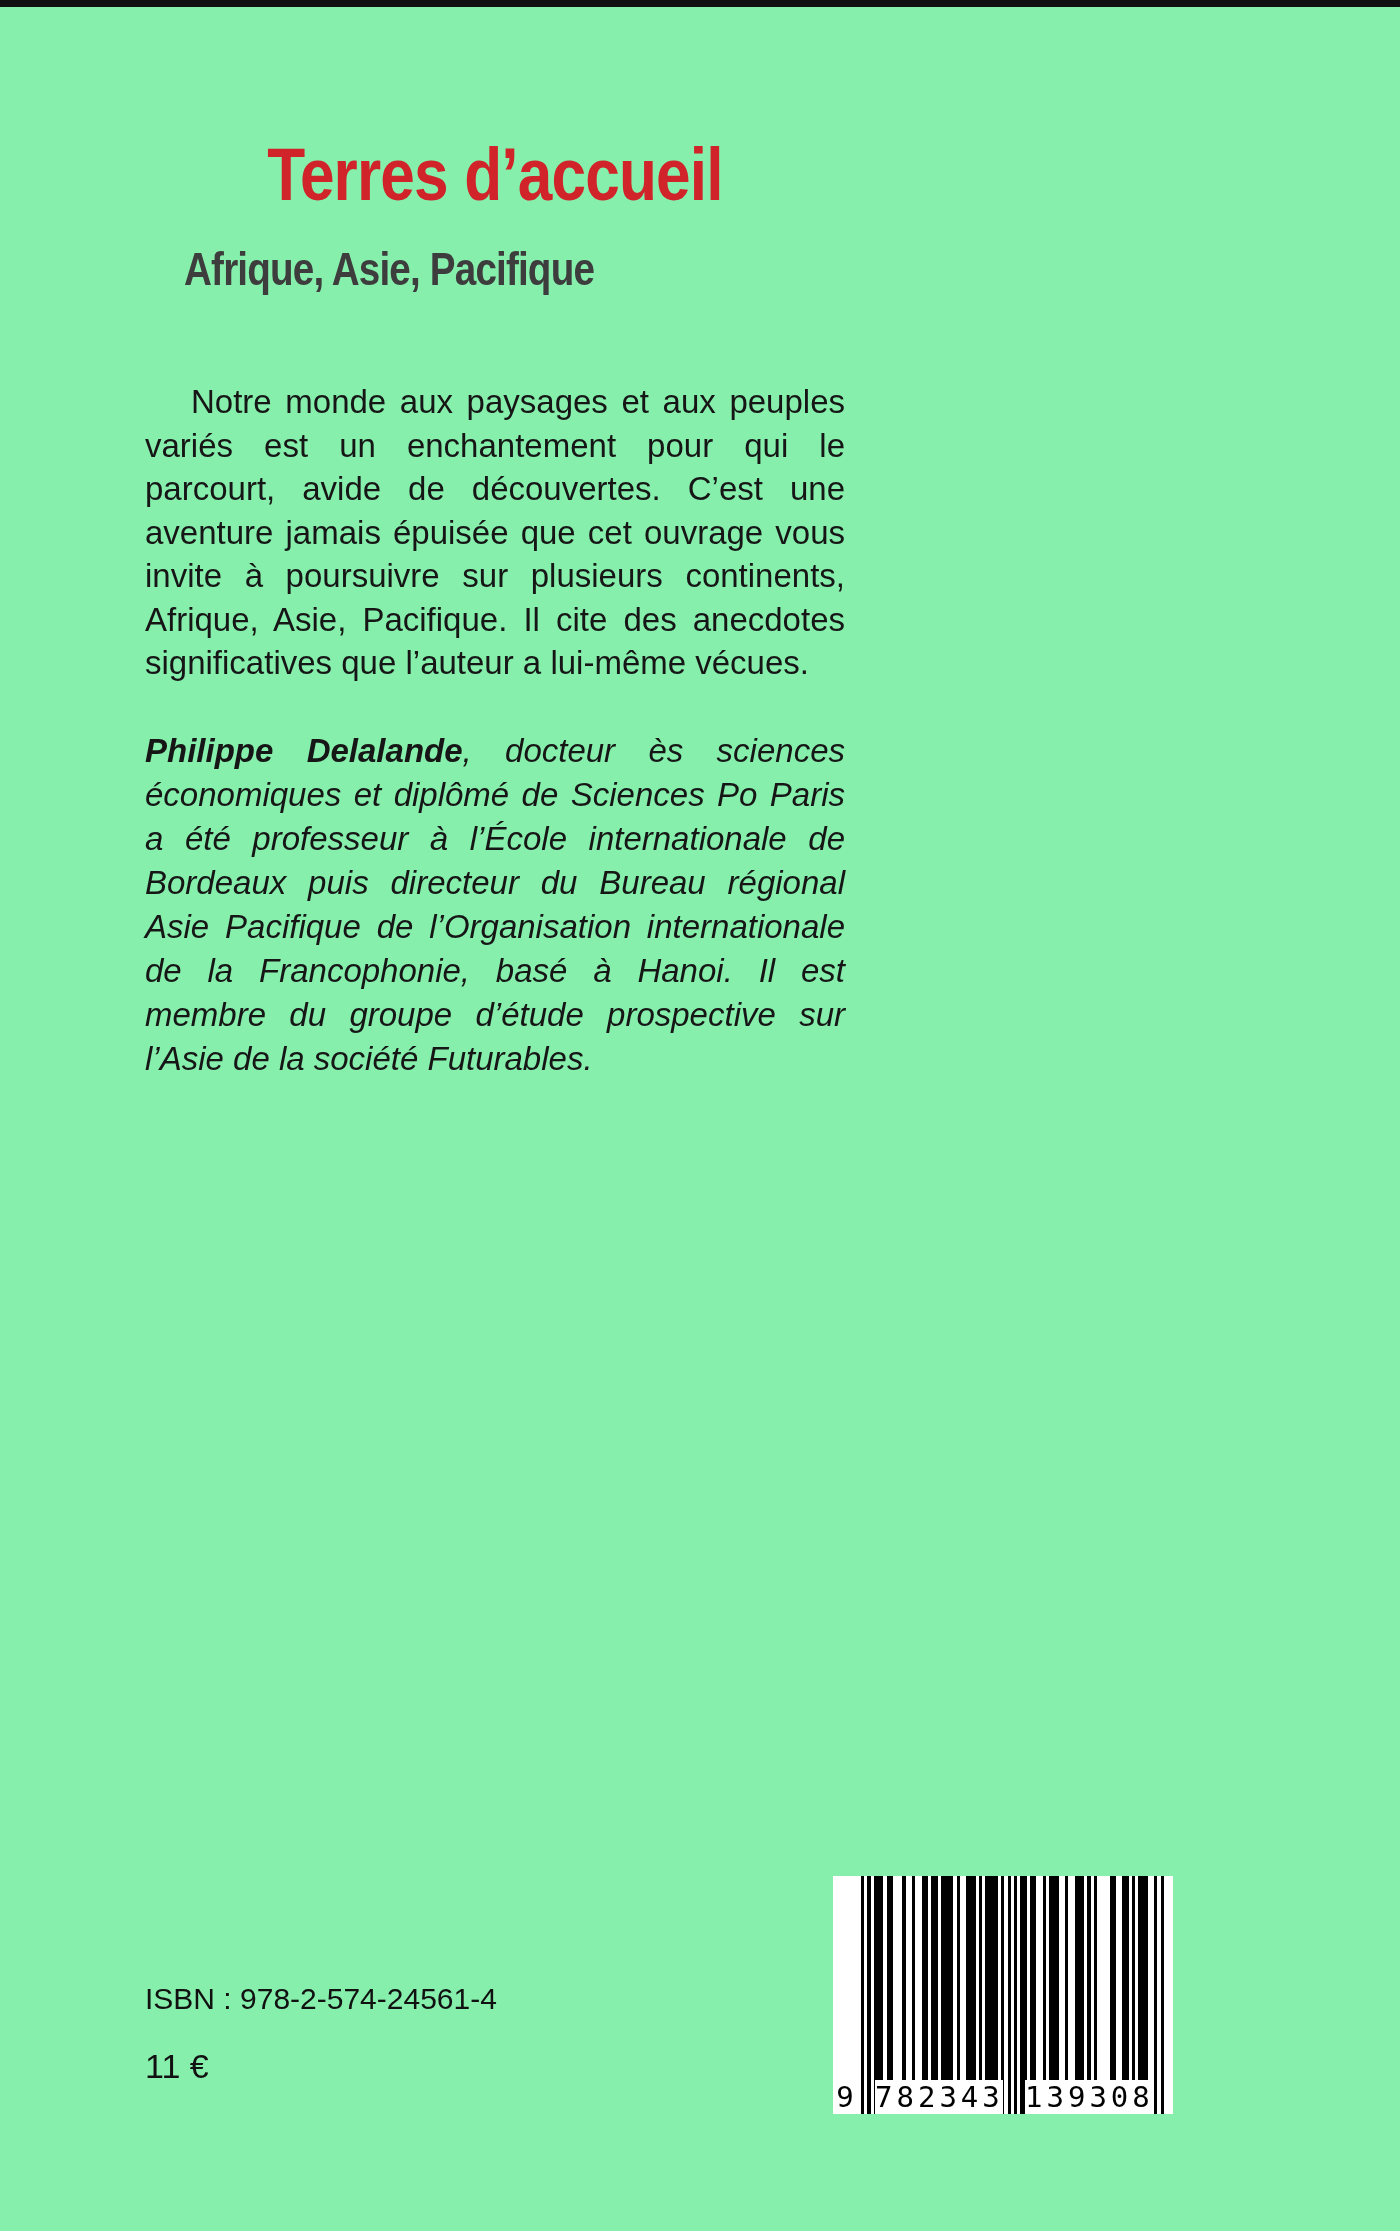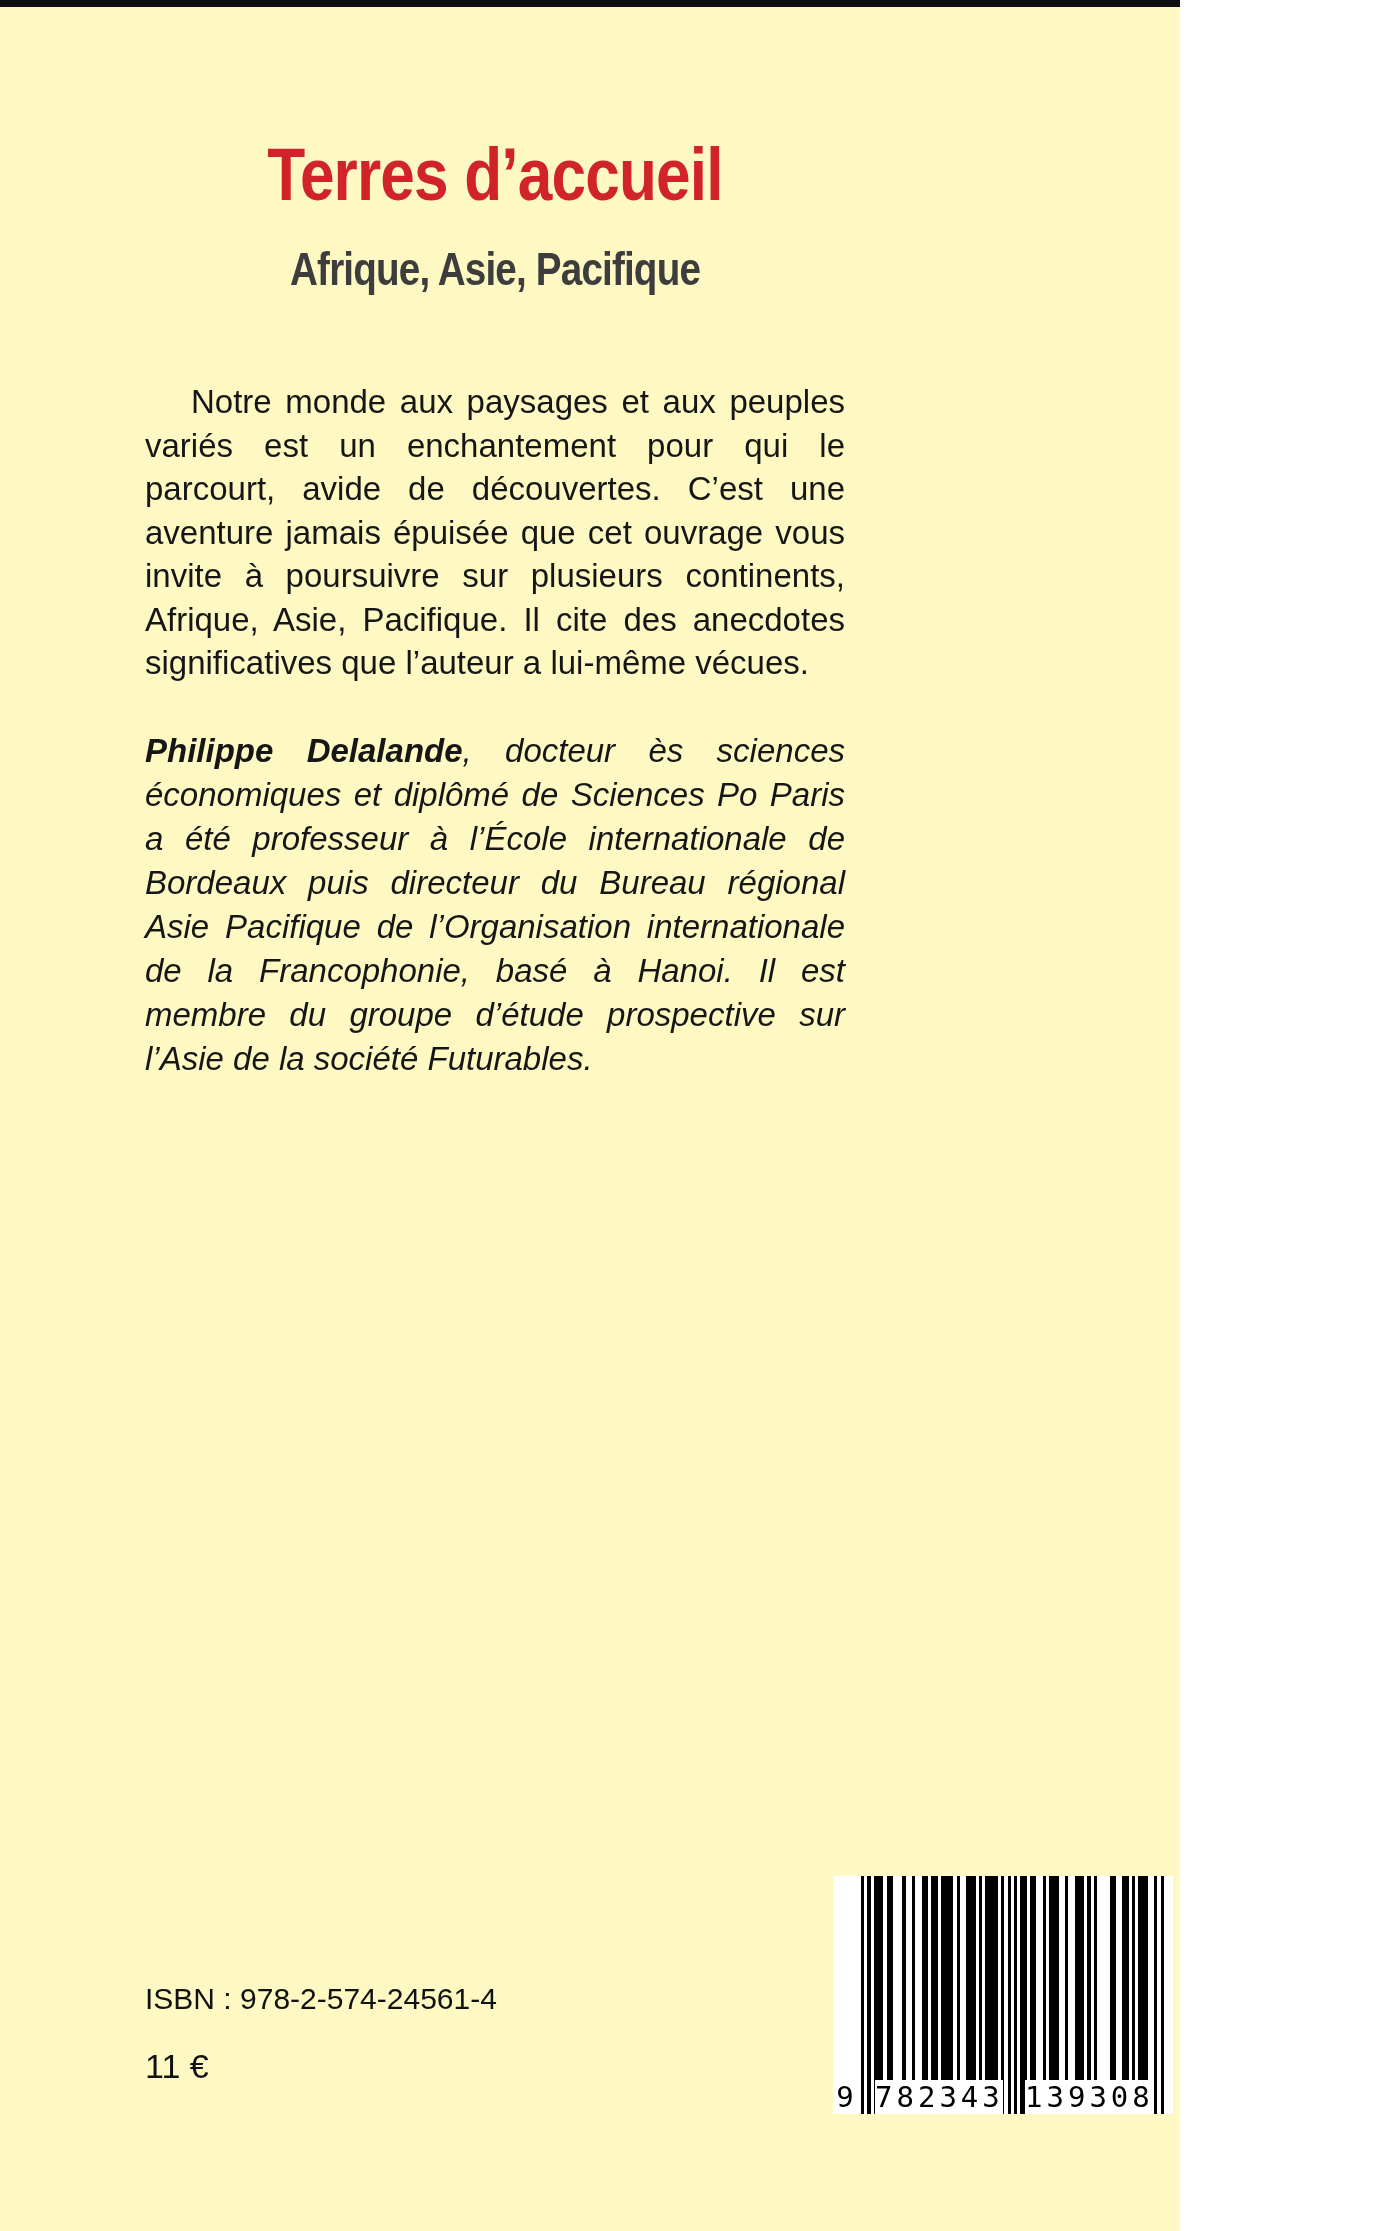--- a/index.html
+++ b/index.html
@@ -1,24 +1,24 @@
 <!DOCTYPE html>
 <html><head>
 <meta charset="utf-8">
 <style>
   html,body{margin:0;padding:0;background:#ffffff;}
   .page{
-    position:relative;width:1180px;height:2231px;background:#fef9c3;
+    position:relative;width:1400px;height:2231px;background:#86efac;
     font-family:"Liberation Sans",sans-serif;color:#161616;overflow:hidden;
   }
   .top-strip{position:absolute;top:0;left:0;width:100%;height:7px;background:#101010;}
   .content{position:absolute;left:145px;top:138px;width:700px;}
   .title{margin:0;text-align:center;font-size:74px;line-height:1;font-weight:bold;}
   .squeeze{display:inline-block;transform:scaleX(0.84);transform-origin:50% 50%;letter-spacing:-1px;white-space:nowrap;}
-  .subtitle{margin:34px 0 0 0;text-align:center;font-size:46px;line-height:1;font-weight:bold;color:#3d3d3d;}
+  .subtitle{margin:34px 0 0 0;font-size:46px;line-height:1;font-weight:bold;color:#3d3d3d;}
   .body-para{margin:88px 0 0 0;text-align:justify;font-size:33px;line-height:43.5px;text-indent:46px;color:#161616;}
   .body-para + .body-para{margin-top:12px;}
   .bio{margin:44px 0 0 0;text-align:justify;font-style:italic;font-size:33px;line-height:44px;color:#161616;}
   .bio-name{font-weight:bold;font-style:italic;}
   .isbn{position:absolute;left:145px;top:1982px;font-size:30px;color:#111111;}
   .price{position:absolute;left:145px;top:2047px;font-size:34px;color:#111111;}
   .barcode{position:absolute;left:833px;top:1876px;width:340px;height:238px;background:#ffffff;}
   .barcode-bars{position:absolute;left:28px;top:0;height:238px;display:flex;}
   .bc-digit{
     position:absolute;bottom:0;height:34px;background:#ffffff;

